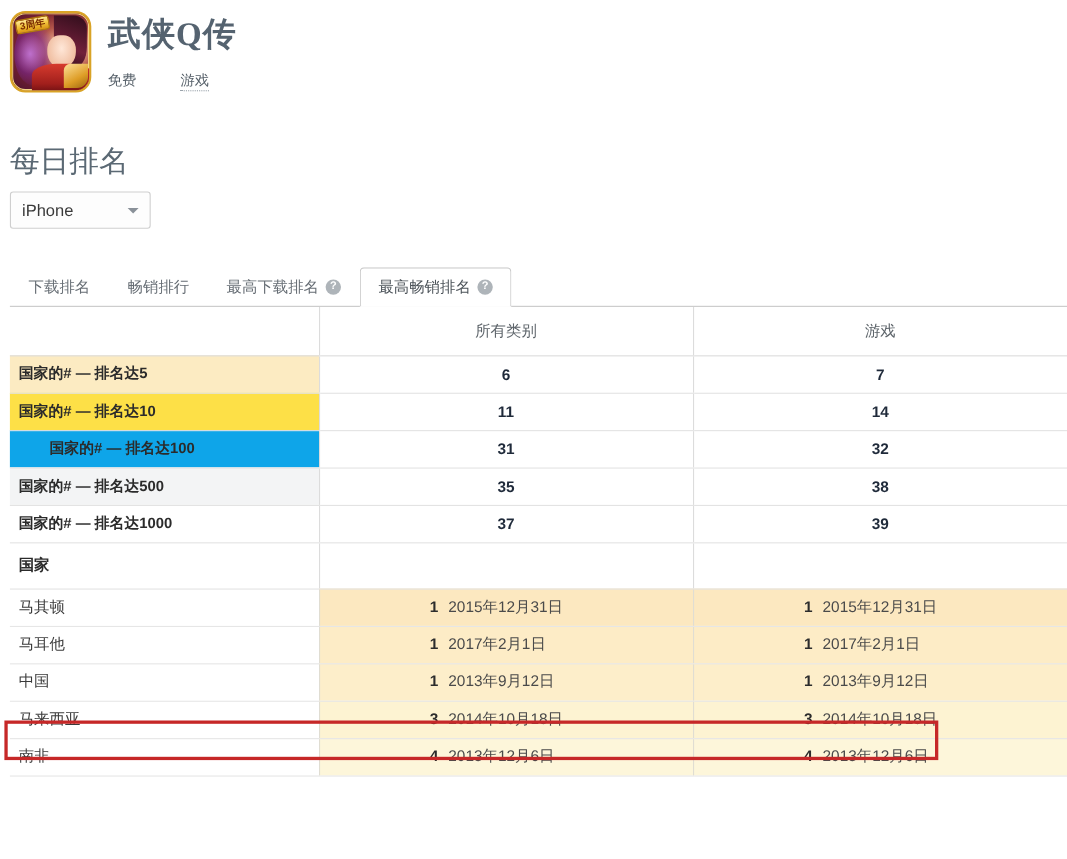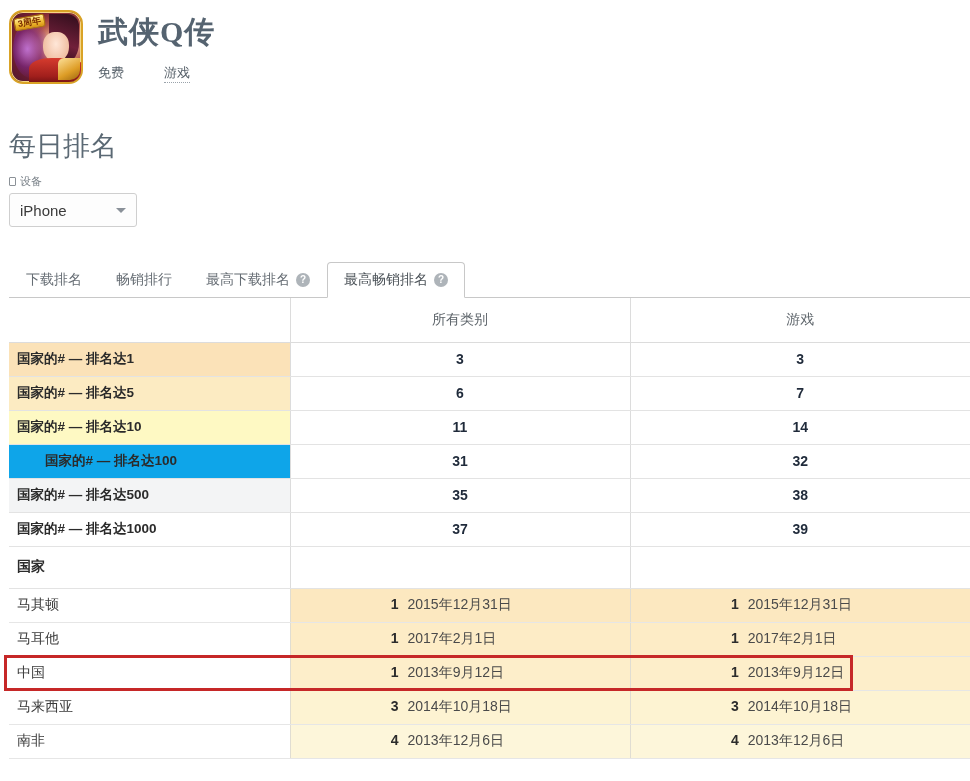--- a/index.html
+++ b/index.html
@@ -230,21 +230,21 @@
   .sum-row td.val {
     text-align: center;
     font-size: 14px;
     font-weight: bold;
     color: #1f2a3a;
     border-left: 1px solid #dcdcdc;
     background: #ffffff;
   }
   .sum-row.s1 td.label { background: #fbe2b8; }
   .sum-row.s2 td.label { background: #fcebc2; }
-  .sum-row.s3 td.label { background: #fef9c3; }
+  .sum-row.s3 td.label { background: #fde047; }
   .sum-row.s4 td.label { background: #0ea5e9; padding-left: 36px; }
   .sum-row.s5 td.label { background: #f3f4f5; }
   .sum-row.s6 td.label { background: #ffffff; }
 
   .section-row td {
     height: 42px;
     vertical-align: middle;
     border-bottom: 1px solid #e3e3e3;
     background: #ffffff;
   }
@@ -326,24 +326,20 @@
       <div class="app-links">
         <span class="app-link">免费</span>
         <span class="app-link dotted">游戏</span>
       </div>
     </div>
   </div>
 
   <h2 class="page-heading">每日排名</h2>
 
   <div class="device-block">
-    <div class="device-label">
-      <span class="device-icon"></span>
-      <span>设备</span>
-    </div>
     <div class="device-select">
       <span>iPhone</span>
       <span class="device-caret"></span>
     </div>
   </div>
 
   <div class="tabs">
     <div class="tabs-strip">
       <div class="tab">
         <span>下载排名</span>
@@ -371,25 +367,20 @@
     </colgroup>
     <thead>
       <tr>
         <th class="head-blank"></th>
         <th class="col-head">所有类别</th>
         <th class="col-head">游戏</th>
       </tr>
     </thead>
     <tbody>
 
-      <tr class="sum-row s1">
-        <td class="label">国家的# — 排名达1</td>
-        <td class="val">3</td>
-        <td class="val">3</td>
-      </tr>
       <tr class="sum-row s2">
         <td class="label">国家的# — 排名达5</td>
         <td class="val">6</td>
         <td class="val">7</td>
       </tr>
       <tr class="sum-row s3">
         <td class="label">国家的# — 排名达10</td>
         <td class="val">11</td>
         <td class="val">14</td>
       </tr>

